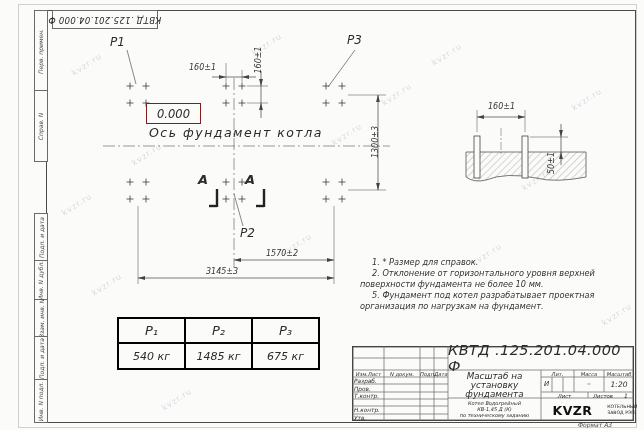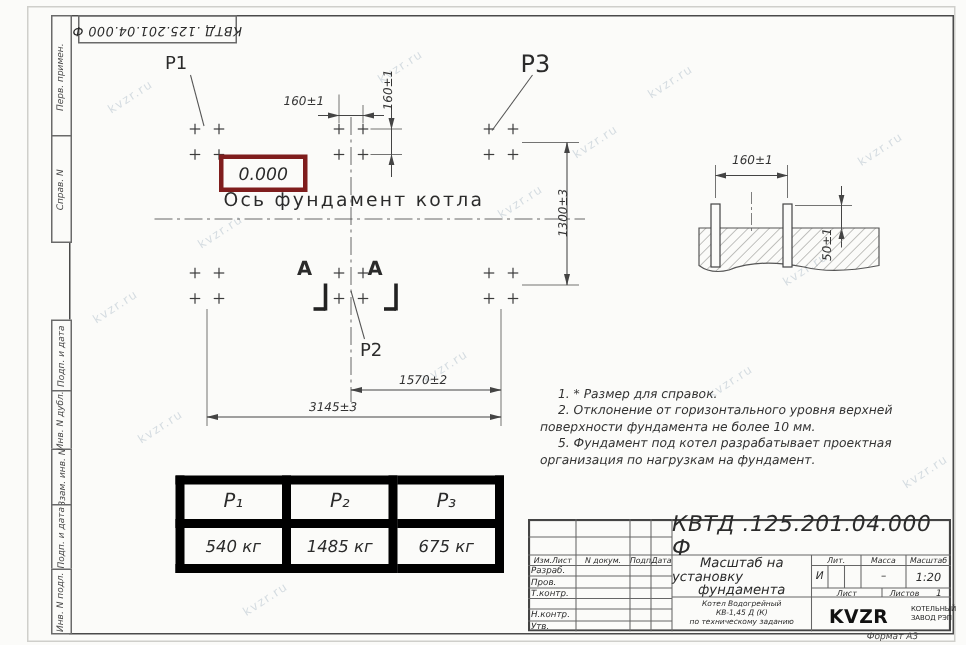--- a/index.html
+++ b/index.html
@@ -9,30 +9,30 @@
   .wm{position:absolute;font-size:8px;color:#8ea3b5;opacity:.35;transform:rotate(-33deg);
       letter-spacing:1px;pointer-events:none;white-space:nowrap;}
   .outerb{position:absolute;left:18px;top:4px;width:617px;height:422px;border:1px solid #cfcfcb;}
   .frame{position:absolute;left:46px;top:10px;width:588px;height:411px;border:1.4px solid #4a4a4a;}
   .mbox{position:absolute;left:34px;width:12px;border:1px solid #6a6a6a;display:flex;
         align-items:center;justify-content:center;background:#fbfbf9;}
   .mbox span{transform:rotate(-90deg);white-space:nowrap;font-size:6px;font-style:italic;color:#4a4a4a;}
   .stamp{position:absolute;left:52px;top:10px;width:104px;height:17px;border:1px solid #6a6a6a;
          display:flex;align-items:center;justify-content:center;}
   .stamp span{transform:rotate(180deg);font-size:8.5px;font-style:italic;white-space:nowrap;letter-spacing:.3px;}
-  .lbl{position:absolute;white-space:nowrap;}
+  .lbl{position:absolute;font-style:italic;white-space:nowrap;}
   .dim{position:absolute;font-style:italic;font-size:8px;white-space:nowrap;color:#333;}
   .rotbox{display:flex;align-items:center;justify-content:center;transform:rotate(-90deg);}
-  .elev{position:absolute;left:146px;top:103px;width:53px;height:19px;border:3px solid #7f1d1d;
+  .elev{position:absolute;left:146px;top:103px;width:53px;height:19px;border:1px solid #7f1d1d;
         display:flex;align-items:center;justify-content:center;font-size:11.5px;font-style:italic;}
   .notes{position:absolute;left:360px;top:257px;width:274px;font-size:8.2px;font-style:italic;
          line-height:1.34;color:#333;}
   .notes p{margin:0;text-indent:12px;font-style:italic;}
   .ltable{position:absolute;left:117px;top:317px;border-collapse:collapse;background:#fbfbf9;}
-  .ltable td{border:6px solid #000000;width:63px;text-align:center;font-style:italic;}
+  .ltable td{border:2px solid #000000;width:63px;text-align:center;font-style:italic;}
   .ltable tr.hd td{height:21px;font-size:13px;}
   .ltable tr.vl td{height:22px;font-size:11px;}
   .tb{position:absolute;left:352px;top:346px;width:282px;height:75px;background:#fbfbf9;}
   .tb .t{position:absolute;font-style:italic;white-space:nowrap;}
   .docnum{position:absolute;left:96px;top:1px;width:186px;height:22px;display:flex;align-items:center;
           justify-content:center;font-size:14.5px;font-style:italic;letter-spacing:.4px;}
   .logo{position:absolute;left:189px;top:53px;width:93px;height:22px;display:flex;align-items:center;
         justify-content:center;gap:15px;}
   .logo .kv{font-weight:bold;font-size:12.5px;letter-spacing:.4px;color:#111;}
   .logo .cap{font-size:4.6px;line-height:1.25;color:#222;}
@@ -178,21 +178,21 @@
 
     <g>
       <path d="M466,152 L586,152 L586,177 Q556,183 536,178 Q506,172 486,180 Q474,183 466,177 Z" fill="url(#hatch)" stroke="#555" stroke-width="0.8"></path>
       <line x1="501" y1="128" x2="501" y2="154" stroke="#555" stroke-width="0.5" stroke-dasharray="8 2 2 2"></line>
       <rect x="474" y="136" width="6" height="42" fill="#fbfbf9" stroke="#444" stroke-width="0.8"></rect>
       <rect x="522" y="136" width="6" height="42" fill="#fbfbf9" stroke="#444" stroke-width="0.8"></rect>
     </g>
   </svg>
 
   <span class="lbl" style="left:110px;top:35px;font-size:12px">P1</span>
-  <span class="lbl" style="left:347px;top:33px;font-size:16px">P3</span>
+  <span class="lbl" style="left:347px;top:33px;font-size:12px">P3</span>
   <span class="lbl" style="left:240px;top:226px;font-size:12px">P2</span>
   <div class="elev">
       <span>0.000</span>
     </div>
   <span class="lbl" style="left:149px;top:125px;font-size:12.5px;letter-spacing:1.5px">Ось фундамент котла</span>
 
   <span class="dim" style="left:189px;top:63px">160±1</span>
   <div class="dim rotbox" style="left:244px;top:55px;width:28px;height:10px">160±1</div>
   <div class="dim rotbox" style="left:358px;top:137px;width:34px;height:10px">1300±3</div>
   <span class="dim" style="left:266px;top:249px">1570±2</span>
@@ -262,21 +262,21 @@
     <span class="t" style="left:82px;top:25px;width:14px;text-align:center;font-size:5.2px">Дата</span>
 
     <span class="t" style="left:2px;top:32px;font-size:5.8px">Разраб.</span>
     <span class="t" style="left:2px;top:39.5px;font-size:5.8px">Пров.</span>
     <span class="t" style="left:2px;top:47px;font-size:5.8px">Т.контр.</span>
     <span class="t" style="left:2px;top:54px;font-size:5.8px"></span>
     <span class="t" style="left:2px;top:61px;font-size:5.8px">Н.контр.</span>
     <span class="t" style="left:2px;top:68.5px;font-size:5.8px">Утв.</span>
 
     <span class="t" style="left:96px;top:25px;width:93px;text-align:center;font-size:8.8px">Масштаб на</span>
-    <span class="t" style="left:96px;top:34px;width:93px;text-align:left;font-size:8.8px">установку</span>
+    <span class="t" style="left:96px;top:34px;width:93px;text-align:center;font-size:8.8px">установку</span>
     <span class="t" style="left:96px;top:43px;width:93px;text-align:center;font-size:8.8px">фундамента</span>
 
     <span class="t" style="left:96px;top:53.5px;width:93px;text-align:center;font-size:5px">Котел Водогрейный</span>
     <span class="t" style="left:96px;top:59.5px;width:93px;text-align:center;font-size:5px">КВ-1,45 Д (К)</span>
     <span class="t" style="left:96px;top:66px;width:93px;text-align:center;font-size:5px">по техническому заданию</span>
 
     <span class="t" style="left:189px;top:25px;width:33px;text-align:center;font-size:5.2px">Лит.</span>
     <span class="t" style="left:222px;top:25px;width:30px;text-align:center;font-size:5.2px">Масса</span>
     <span class="t" style="left:252px;top:25px;width:30px;text-align:center;font-size:5.2px">Масштаб</span>
     <span class="t" style="left:189px;top:34px;width:11px;text-align:center;font-size:7px">И</span>

